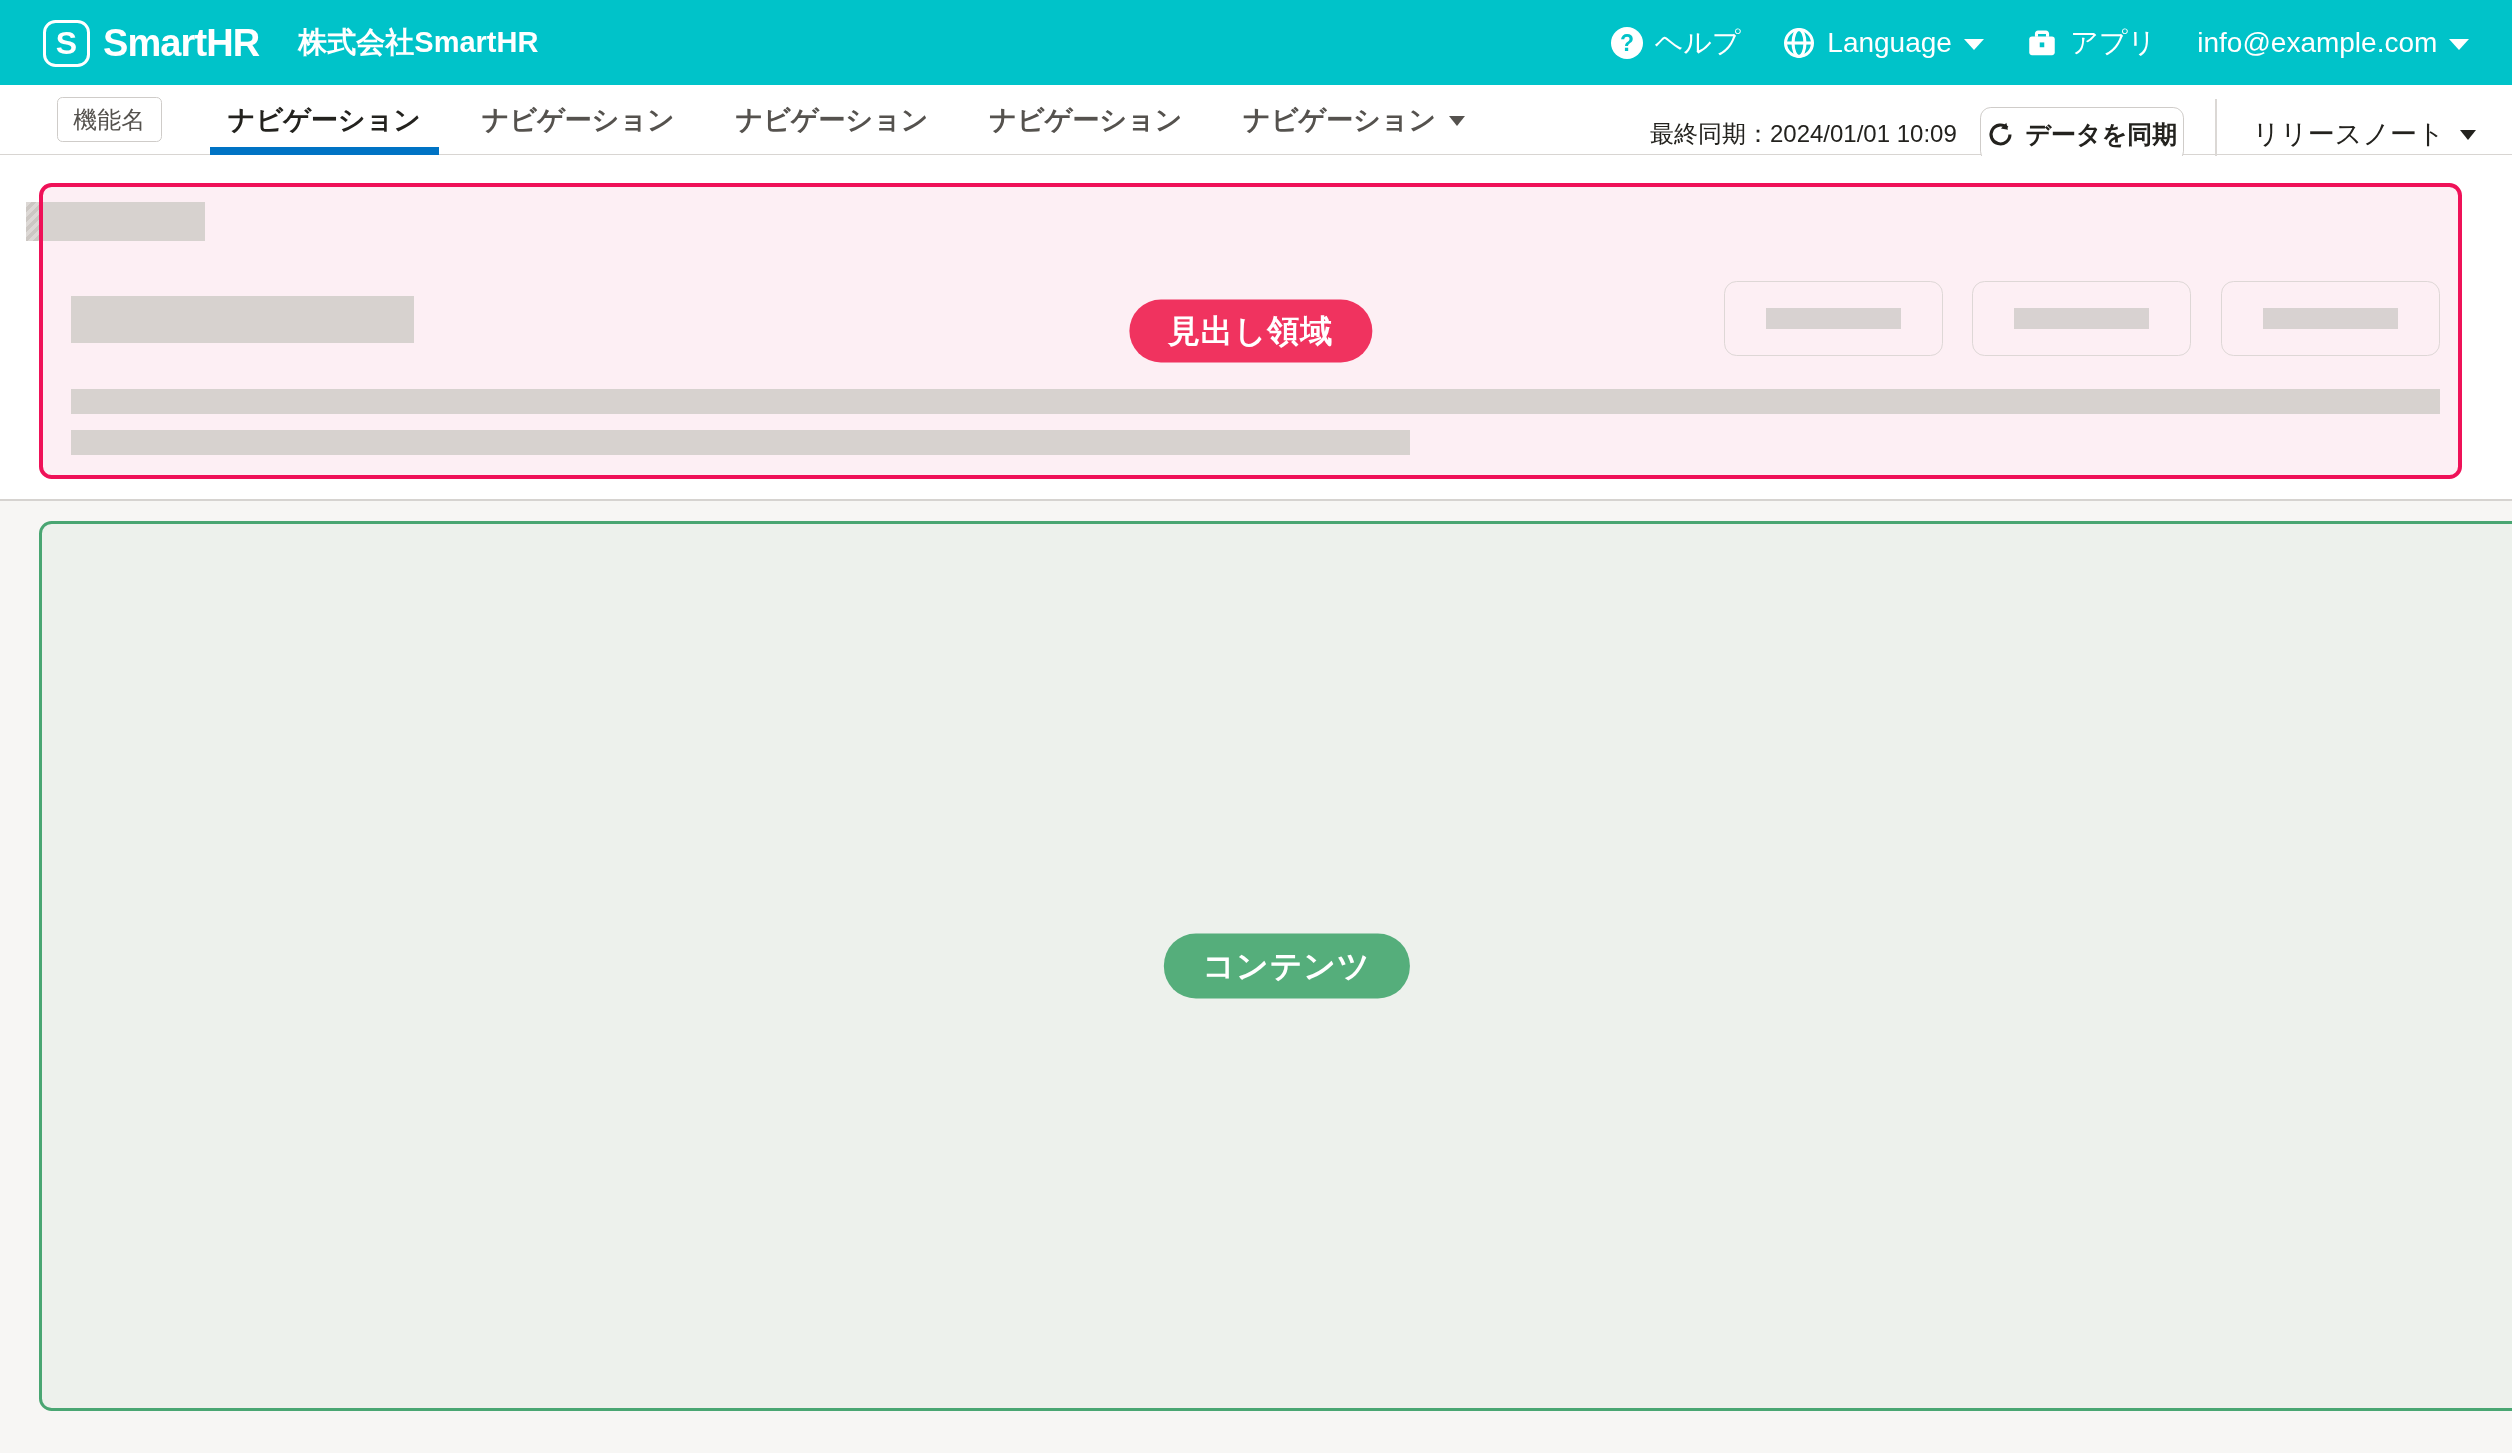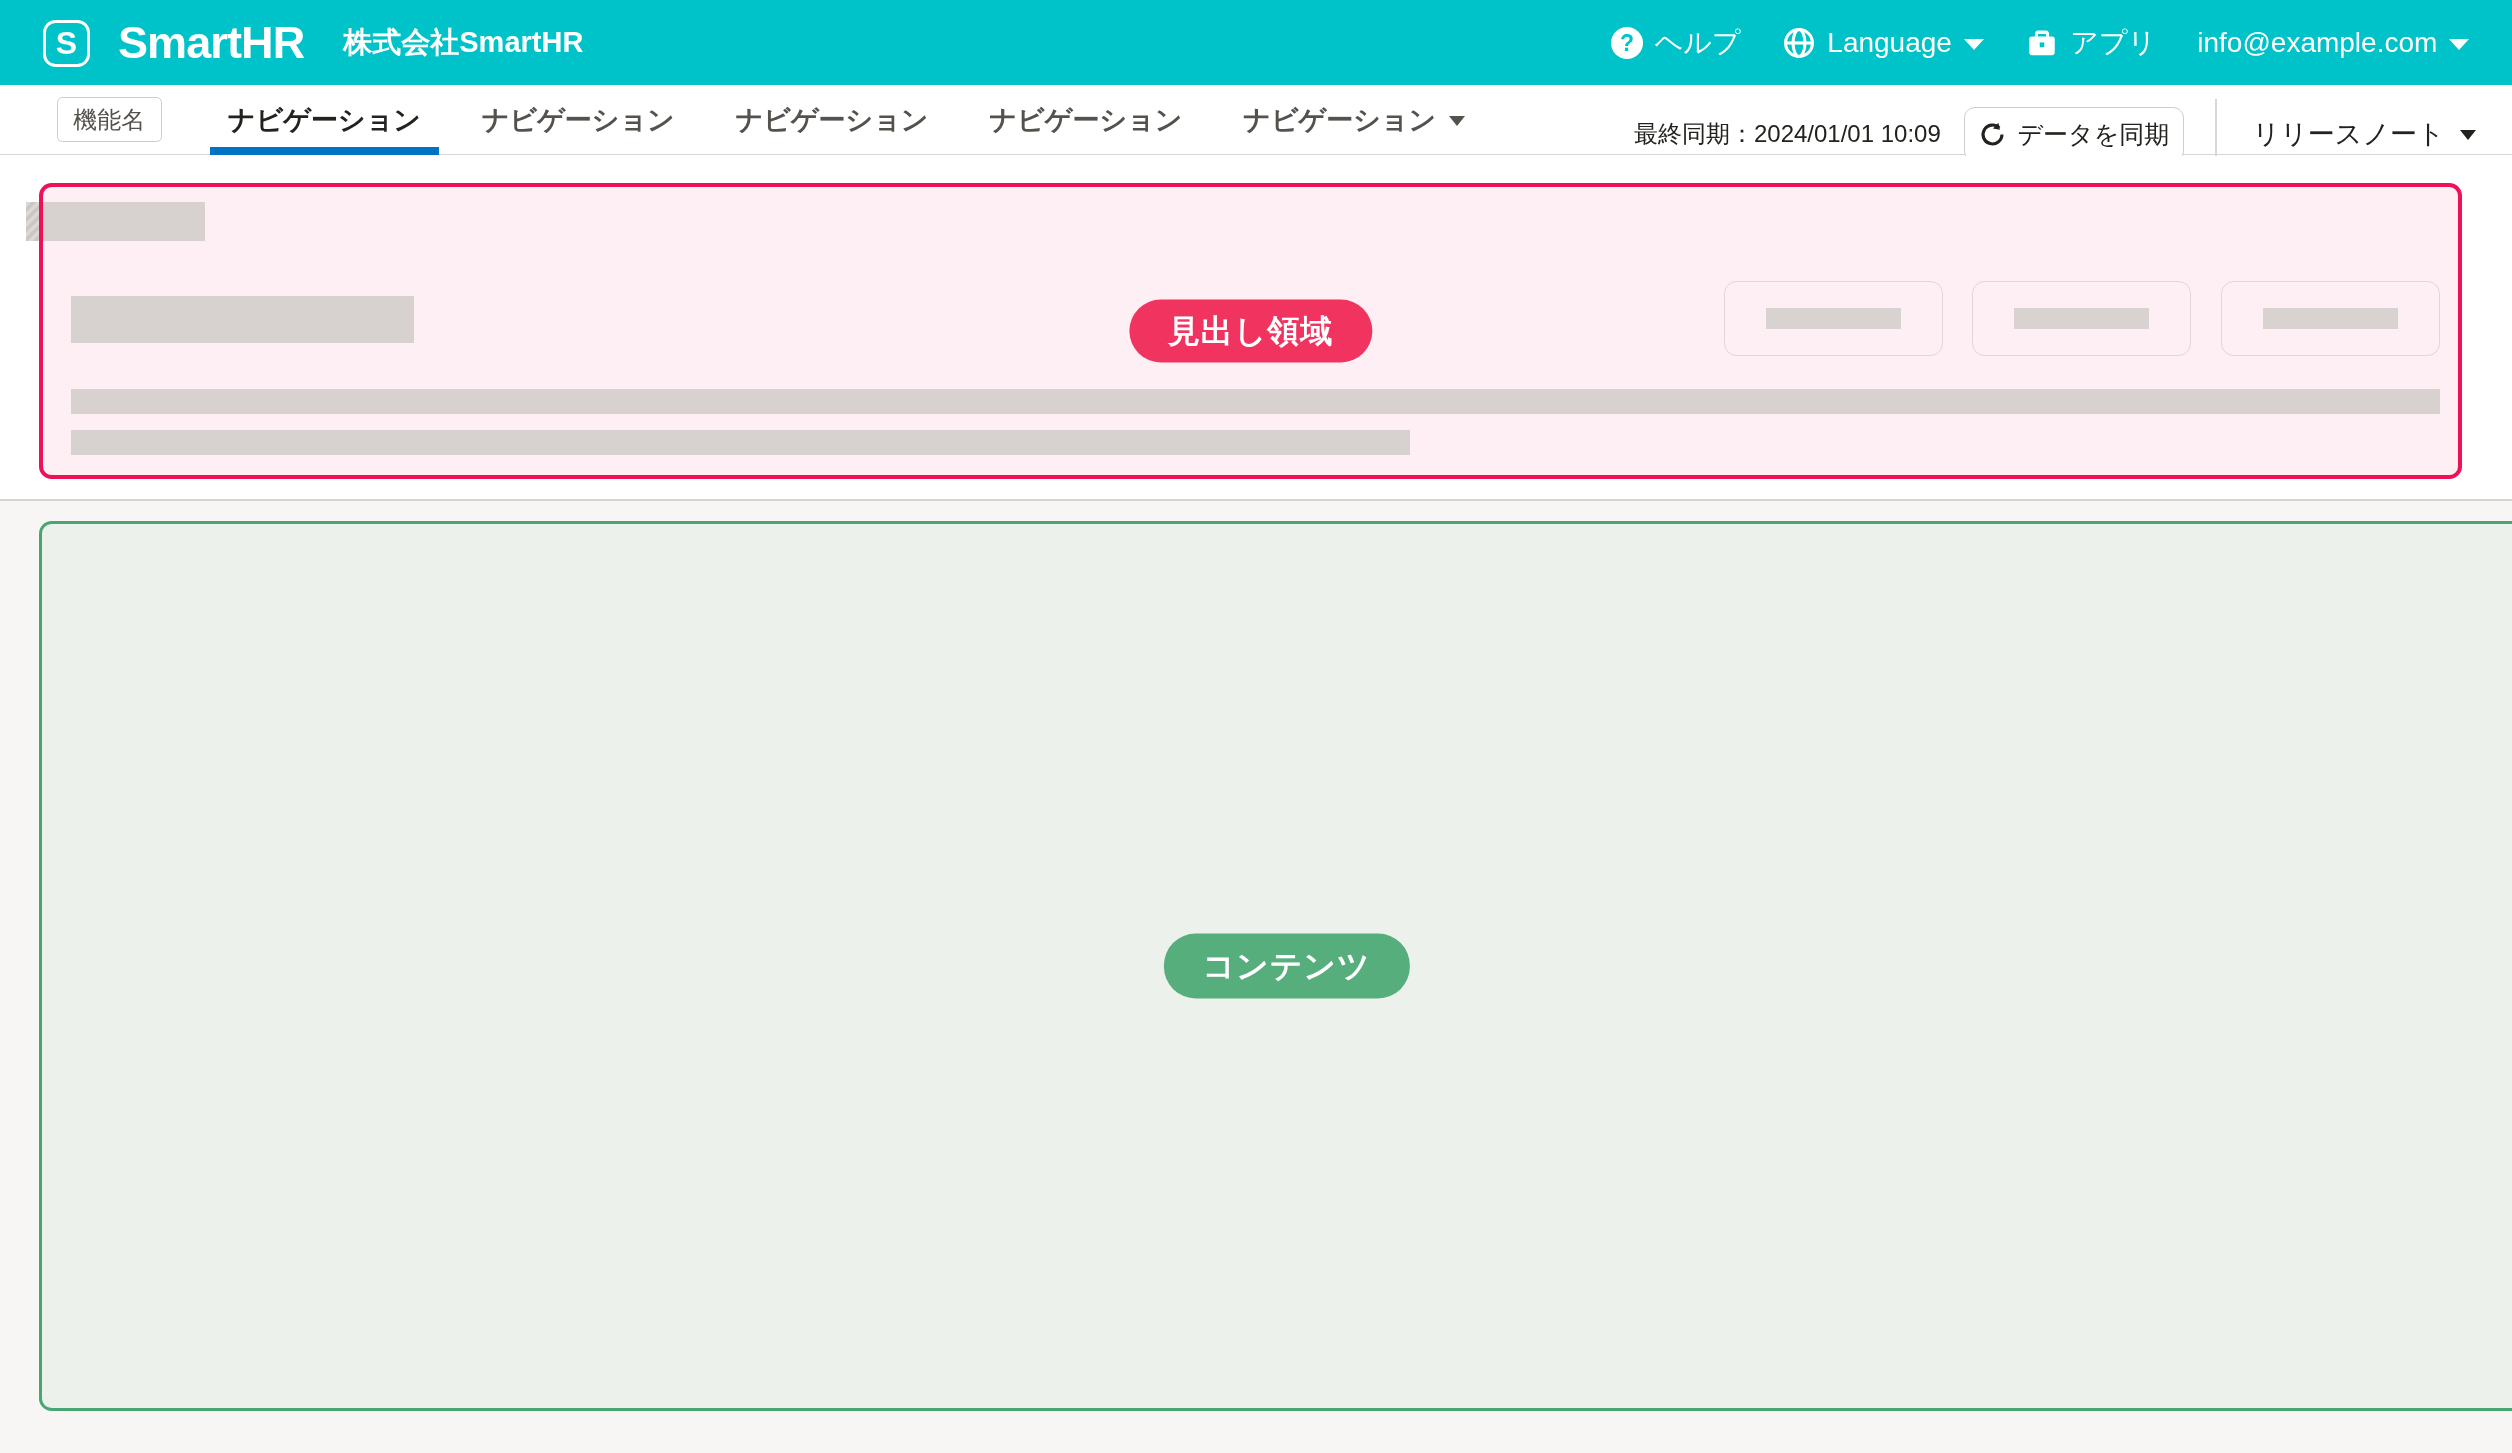--- a/index.html
+++ b/index.html
@@ -14,21 +14,21 @@
     position:absolute; top:0; left:0; width:2512px; height:86px;
     background:#00c3c9; color:#fff;
     display:flex; align-items:center; padding:0 43px;
   }
   .brand-wrap { display:flex; align-items:center; }
   .logo-mark {
     width:47px; height:47px; border:3.6px solid #fff; border-radius:12.6px;
     display:flex; align-items:center; justify-content:center;
     font-size:32px; font-weight:bold; line-height:1;
   }
-  .brand-name { font-size:45px; font-weight:bold; letter-spacing:-0.9px; margin-left:28px; }
+  .brand-name { font-size:38px; font-weight:bold; letter-spacing:-0.9px; margin-left:13px; }
   .company-name { font-size:29px; margin-left:39px; font-weight:700; }
   .header-right { margin-left:auto; display:flex; align-items:center; gap:41px; font-size:28px; }
   .header-item { display:flex; align-items:center; gap:11.7px; cursor:pointer; }
   .help-badge {
     width:32px; height:32px; border-radius:50%; background:#fff; color:#00c3c9;
     display:flex; align-items:center; justify-content:center;
     font-weight:bold; font-size:23px;
   }
   .icon-svg { display:block; }
   .caret {
@@ -56,21 +56,21 @@
   .tab.active { color:#23221e; }
   .tab.active::after {
     content:""; position:absolute; left:12.6px; right:12.6px; bottom:0;
     height:7.2px; background:#0073c4;
   }
   .nav-right { margin-left:auto; display:flex; align-items:center; height:89px;margin-top:29px; }
   .last-sync { font-size:24px; color:#23221e; }
   .sync-btn {
     display:flex; align-items:center; gap:11.7px;
     border:1.8px solid #cfccc9; border-radius:10.8px; background:#fff;
-    padding:10px 14px; font-size:25px; font-weight:normal; color:#23221e;
+    padding:10px 6px; font-size:25px; font-weight:bold; color:#23221e;
     margin-left:23px; cursor:pointer; font-family:inherit;
   }
   .nav-divider { width:1.8px; height:70px; background:#dbd8d5; margin-left:30.5px; }
   .release-notes {
     display:flex; align-items:center; gap:15.3px; padding:0 36px;
     font-size:27px; color:#23221e; cursor:pointer; height:70px;
   }
 
   
   .heading-zone { position:absolute; top:156px; left:0; width:2512px; height:343px; background:#ffffff; }

